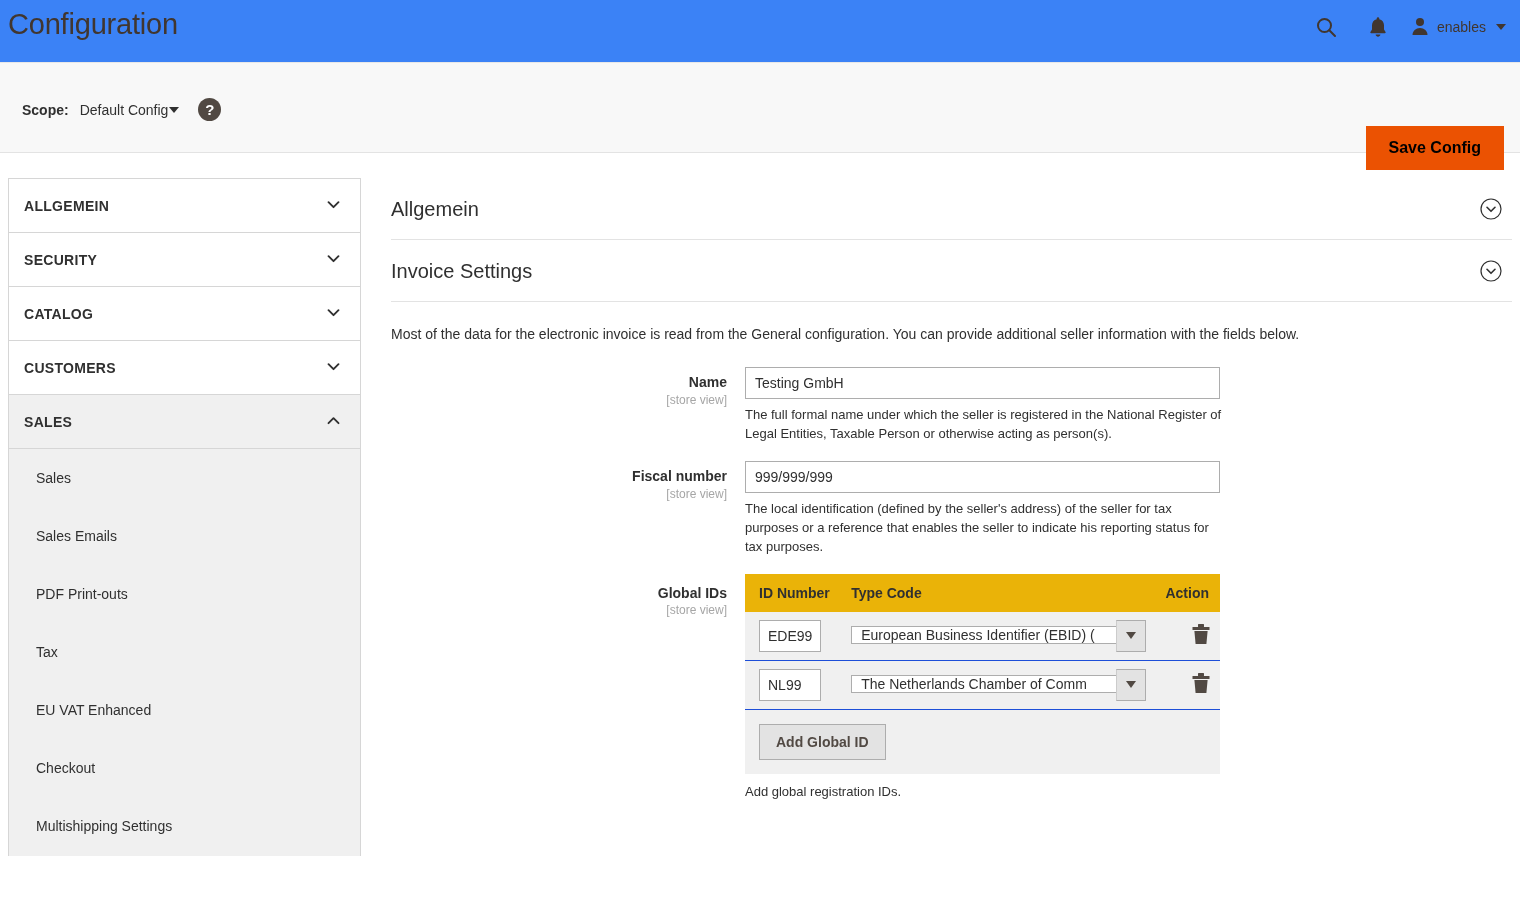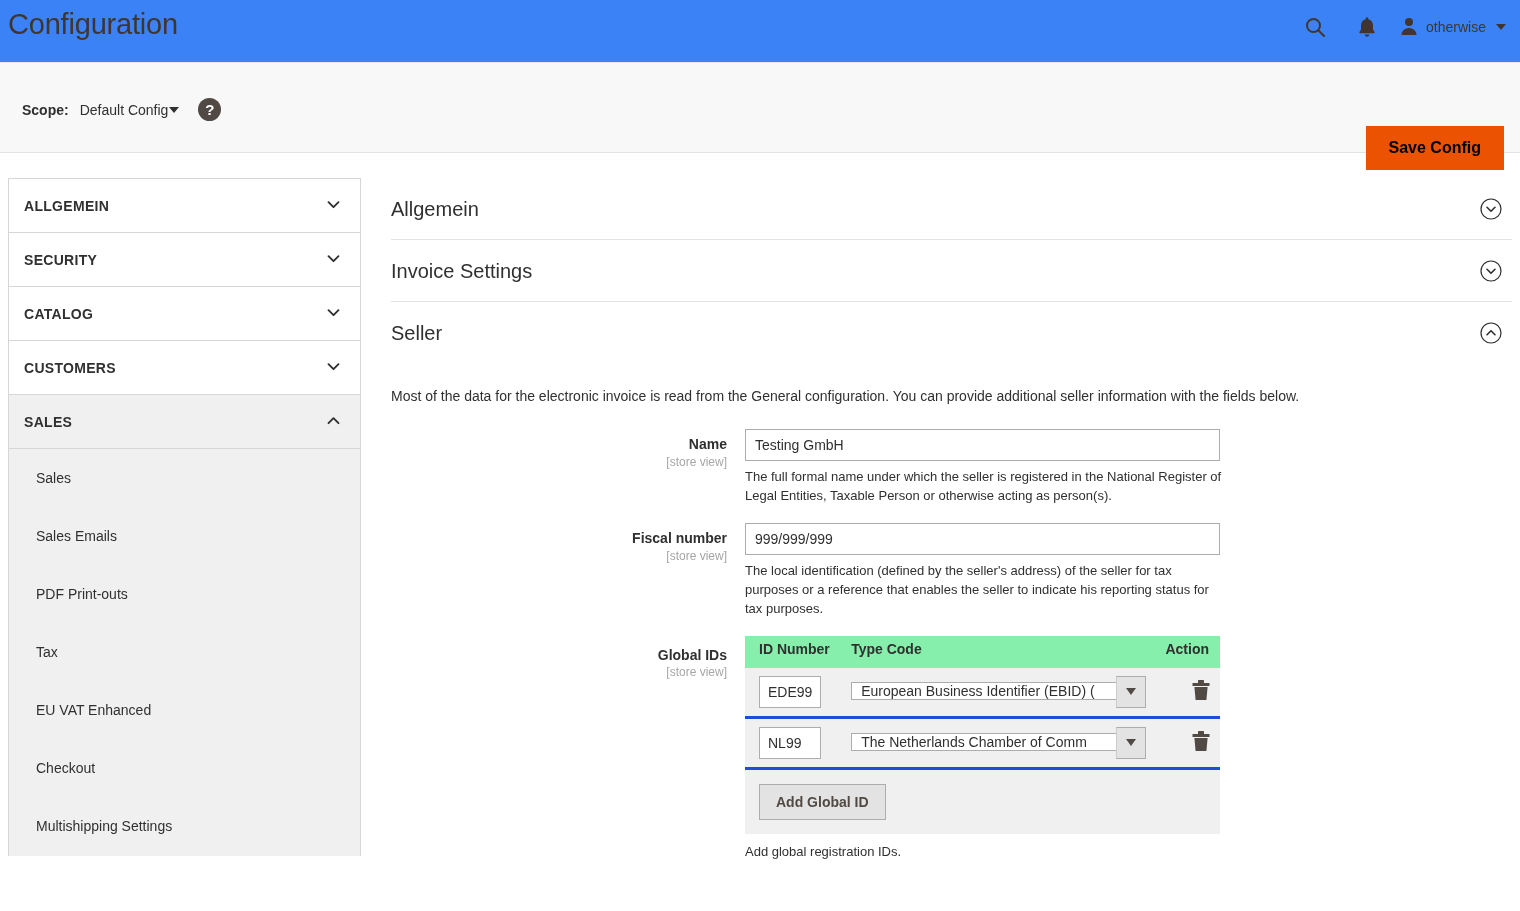--- a/index.html
+++ b/index.html
@@ -187,33 +187,33 @@
     margin-top: 7px; width: 480px; line-height: 1.45;
   }
 
   
   .dyn-table {
     width: 475px;
     border-collapse: collapse;
     background: #f0f0f0;
   }
   .dyn-table th {
-    background: #86efac;
+    background: #eab308;
     font-size: 14px; font-weight: bold; color: #303030;
     text-align: left;
-    padding: 5px 0 11px 0;
+    padding: 11px 0 11px 0;
     border: none;
   }
   .dyn-table th.col-id { padding-left: 14px; width: 103px; }
   .dyn-table th.col-type { padding-left: 8px; }
   .dyn-table th.col-action { text-align: right; padding-right: 11px; width: 78px; }
   .dyn-table td {
     padding: 8px 0;
     vertical-align: middle;
-    border-bottom: 3px solid #1d4ed8;
+    border-bottom: 1px solid #1d4ed8;
   }
   .dyn-table td.col-id { padding-left: 14px; }
   .dyn-table td.col-type { padding-left: 8px; }
   .dyn-table td.col-action { text-align: right; padding-right: 9px; }
   .small-input {
     width: 62px; height: 32px;
     border: 1px solid #adadad;
     background: #ffffff;
     font-size: 14px; color: #303030;
     font-family: "Liberation Sans", sans-serif;
@@ -286,21 +286,21 @@
         <path d="M7.6 18.6c.2 1.3 1.2 2.2 2.4 2.2s2.2-.9 2.4-2.2H7.6z"></path>
       </svg>
     </div>
     <div class="user-menu">
       <span>
         <svg width="20" height="20" viewBox="0 0 20 20" fill="#41362f">
           <circle cx="10" cy="6" r="4"></circle>
           <path d="M2.5 19c0-4.1 3.4-7 7.5-7s7.5 2.9 7.5 7H2.5z"></path>
         </svg>
       </span>
-      <span>otherwise</span>
+      <span>enables</span>
       <span class="caret"></span>
     </div>
   </div>
 </div>
 
 <div class="scopebar">
   <div class="scope-wrap">
     <span class="scope-label">Scope:</span>
     <span class="scope-select">
       <span>Default Config</span>
@@ -384,29 +384,20 @@
   <div class="section-head">
     <span class="sec-title">Invoice Settings</span>
     <span class="sec-toggle">
       <svg width="22" height="22" viewBox="0 0 22 22" fill="none">
         <circle cx="11" cy="11" r="10" stroke="#303030" stroke-width="1.2"></circle>
         <polyline points="7,9.3 11,13.3 15,9.3" stroke="#303030" stroke-width="1.6" stroke-linecap="round" stroke-linejoin="round"></polyline>
       </svg>
     </span>
   </div>
 
-  <div class="section-head" style="border-bottom:none;">
-    <span class="sec-title">Seller</span>
-    <span class="sec-toggle">
-      <svg width="22" height="22" viewBox="0 0 22 22" fill="none">
-        <circle cx="11" cy="11" r="10" stroke="#303030" stroke-width="1.2"></circle>
-        <polyline points="7,12.7 11,8.7 15,12.7" stroke="#303030" stroke-width="1.6" stroke-linecap="round" stroke-linejoin="round"></polyline>
-      </svg>
-    </span>
-  </div>
 
   <div class="sec-desc">Most of the data for the electronic invoice is read from the General configuration. You can provide additional seller information with the fields below.</div>
 
   <div class="form-area">
 
     <div class="field-row">
       <div class="field-label">
         <span class="lbl">Name</span>
         <span class="scope-note">[store view]</span>
       </div>

